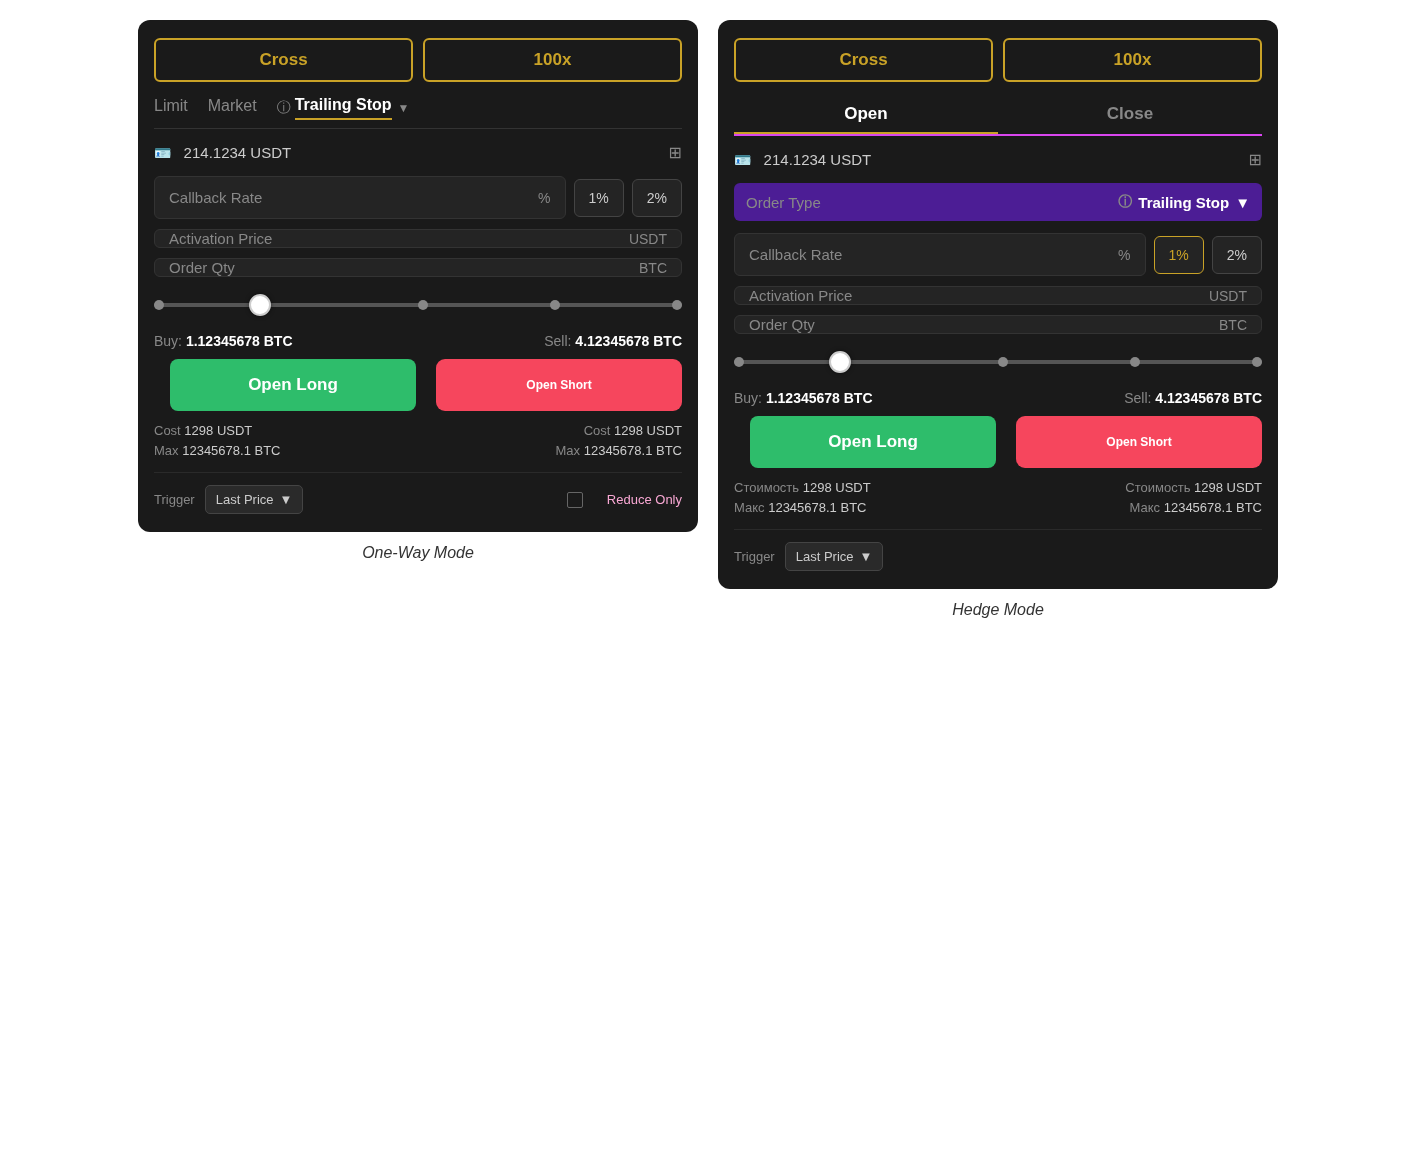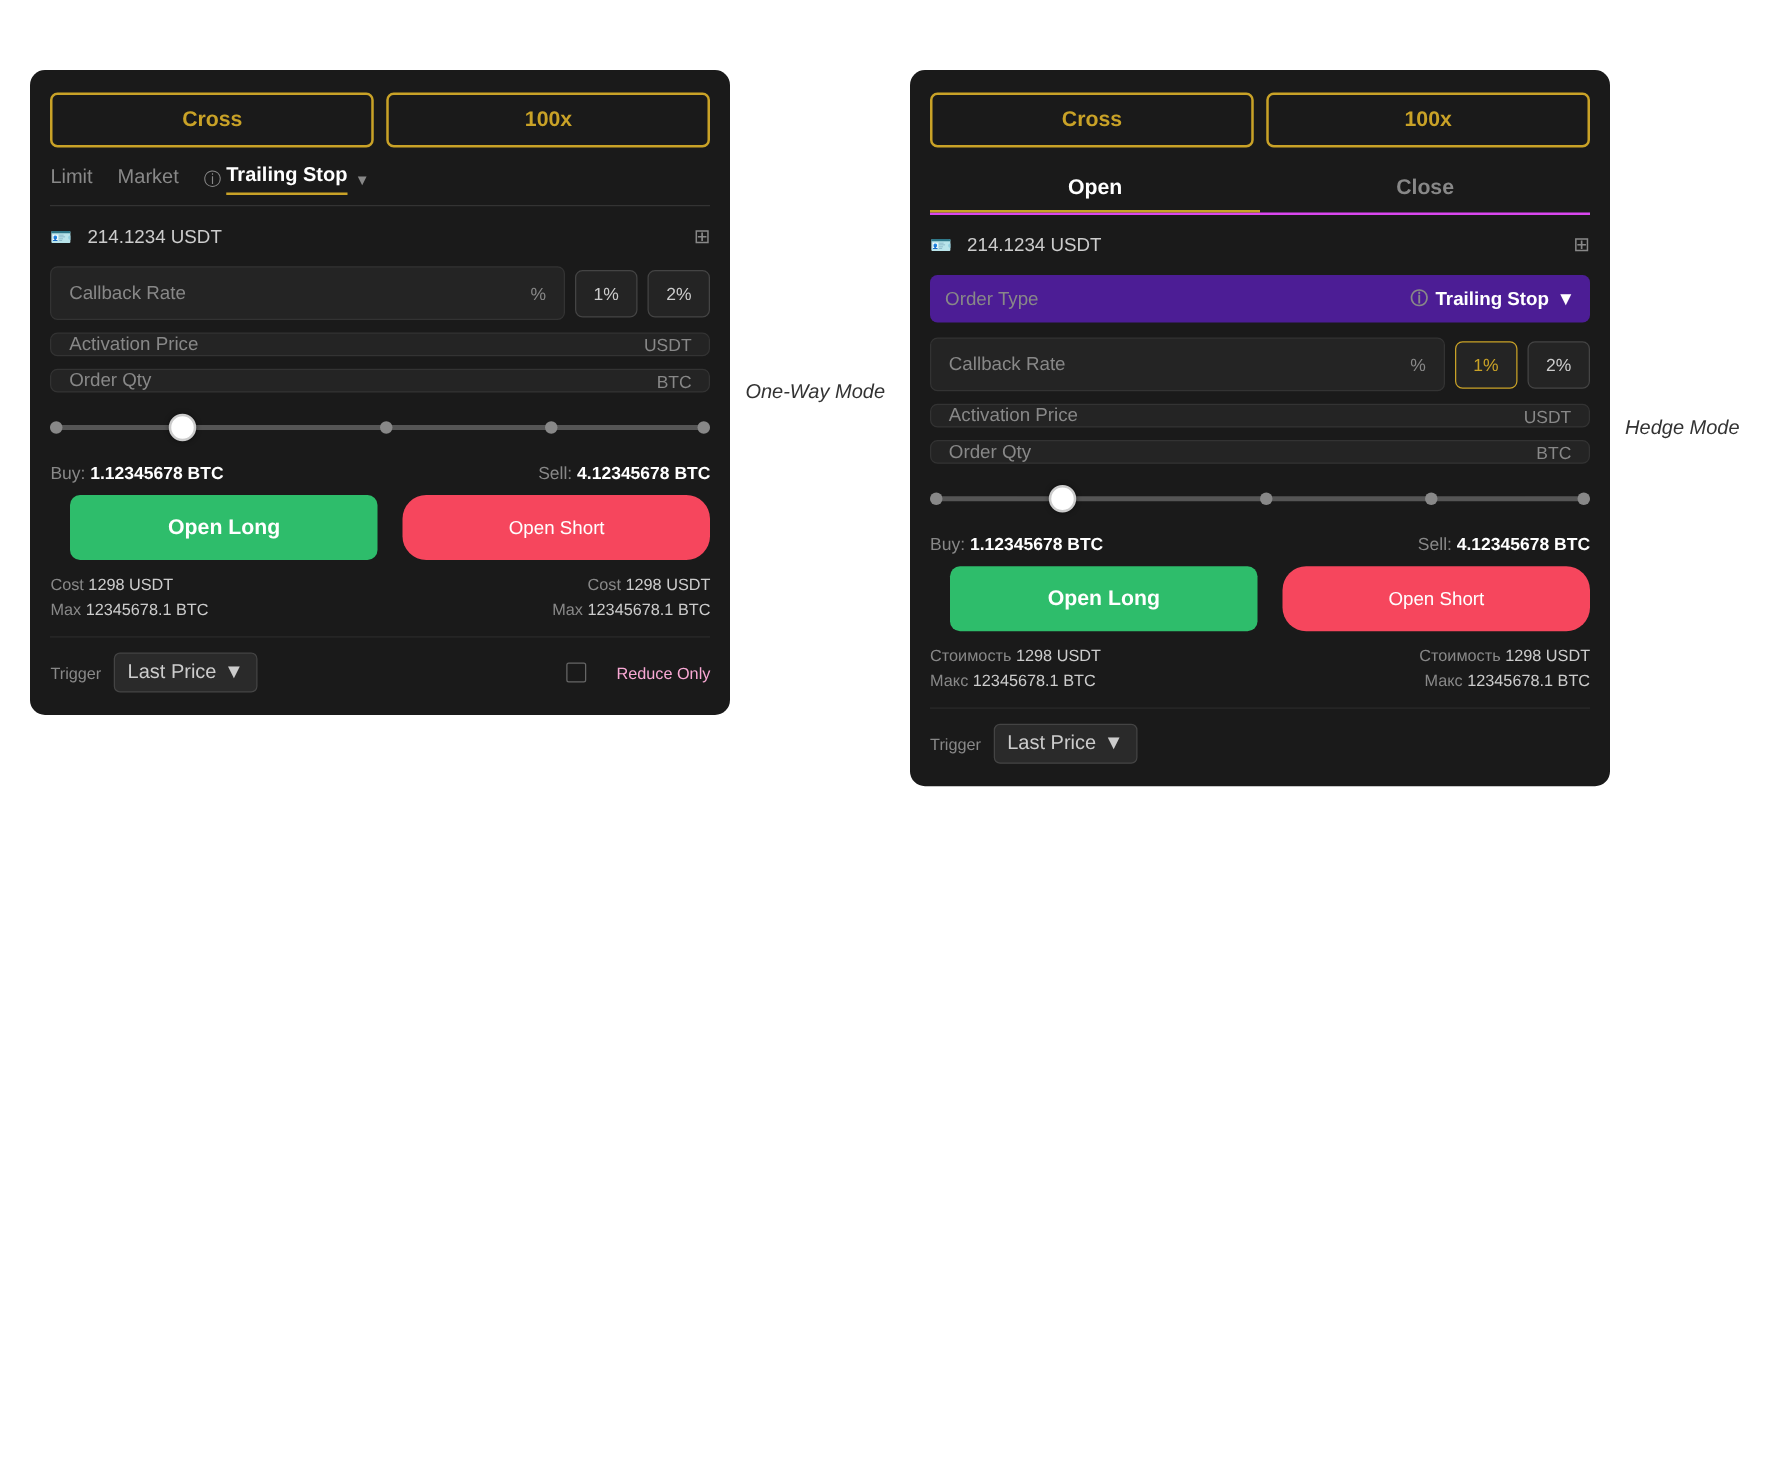--- a/index.html
+++ b/index.html
@@ -12,24 +12,23 @@
       padding: 20px;
       min-height: 100vh;
     }
     .panels-container {
       display: flex;
       gap: 20px;
       align-items: flex-start;
     }
     .panel-wrapper {
       display: flex;
-      flex-direction: row;
+      flex-direction: column;
       align-items: center;
       gap: 12px;
-      margin-top: 36px;
     }
     .panel {
       background: #1a1a1a;
       border-radius: 12px;
       padding: 18px 16px;
       width: 560px;
       color: #fff;
     }
     .panel-label {
       font-style: italic;
@@ -280,24 +279,24 @@
       color: #fff;
       font-size: 17px;
       font-weight: 700;
       cursor: pointer;
     }
     .btn-short {
       flex: 1;
       padding: 16px;
       background: #f6465d;
       border: none;
-      border-radius: 19px;
-      color: #fff;
-      font-size: 15px;
-      font-weight: 400;
+      border-radius: 9px;
+      color: #fff;
+      font-size: 12px;
+      font-weight: 700;
       cursor: pointer;
     }
 
     
     .cost-row {
       display: flex;
       justify-content: space-between;
       margin-bottom: 5px;
       font-size: 13px;
       color: #888;
@@ -322,21 +321,21 @@
     }
     .trigger-select {
       display: flex;
       align-items: center;
       gap: 6px;
       background: #2a2a2a;
       border: 1px solid #444;
       border-radius: 5px;
       padding: 6px 10px;
       color: #ccc;
-      font-size: 16px;
+      font-size: 13px;
       cursor: pointer;
     }
     .reduce-only {
       display: flex;
       align-items: center;
       gap: 24px;
       margin-left: auto;
       color: #f9a8d4;
       font-size: 13px;
     }

